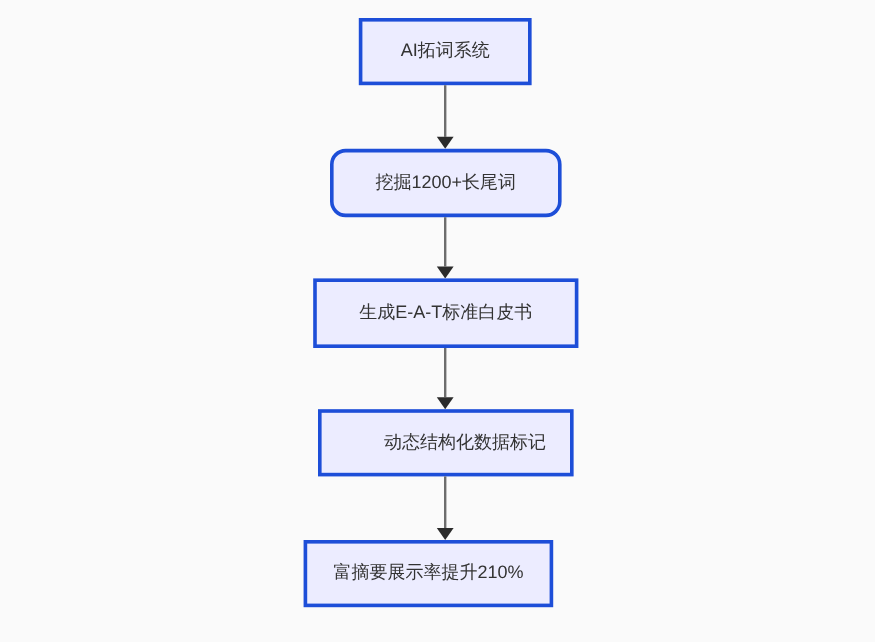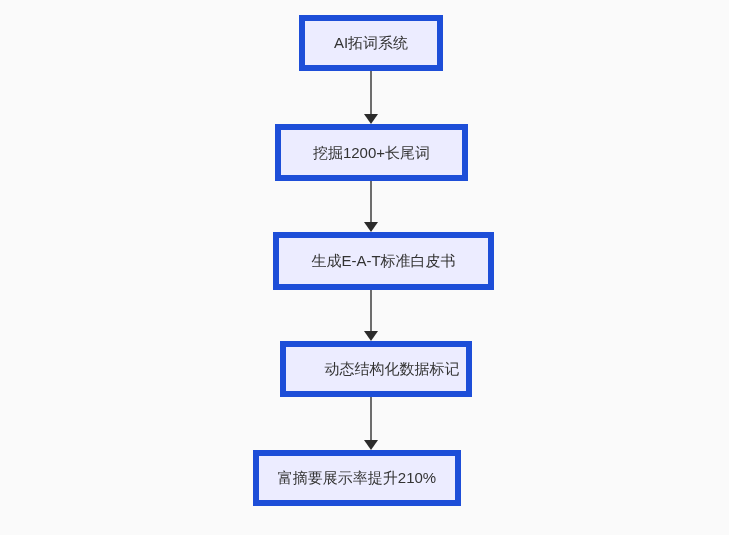--- a/index.html
+++ b/index.html
@@ -16,21 +16,21 @@
   .canvas {
     position: relative;
     width: 729px;
     height: 535px;
     background: #fafafa;
   }
   .node {
     position: absolute;
     box-sizing: border-box;
     background: #ececff;
-    border: 6px solid #1d4ed8;
+    border: 3px solid #1d4ed8;
     display: flex;
     align-items: center;
     justify-content: center;
     text-align: right;
   }
   .node span {
     font-size: 15px;
     color: #333333;
     line-height: 1.3;
     white-space: nowrap;
@@ -61,39 +61,39 @@
 
   <div class="node" style="left:299px; top:15px; width:144px; height:56px;">
     <span>AI拓词系统</span>
   </div>
 
   <div class="edge" style="left:364px; top:71px;">
     <div class="edge-line" style="height:43px;"></div>
     <div class="edge-head"></div>
   </div>
 
-  <div class="node" style="left:275px; top:124px; width:193px; height:57px;">
+  <div class="node" style="left:275px; top:124px; width:193px; height:57px;border-radius:13px;">
     <span>挖掘1200+长尾词</span>
   </div>
 
   <div class="edge" style="left:364px; top:181px;">
     <div class="edge-line" style="height:41px;"></div>
     <div class="edge-head"></div>
   </div>
 
-  <div class="node" style="left:261px; top:232px; width:221px; height:58px;margin-left:12px;">
+  <div class="node" style="left:261px; top:232px; width:221px; height:58px;">
     <span>生成E-A-T标准白皮书</span>
   </div>
 
   <div class="edge" style="left:364px; top:290px;">
     <div class="edge-line" style="height:41px;"></div>
     <div class="edge-head"></div>
   </div>
 
-  <div class="node" style="left:280px; top:341px; width:192px; height:56px;padding-left:32px;">
+  <div class="node" style="left:265px; top:341px; width:213px; height:56px;padding-left:32px;">
     <span>动态结构化数据标记</span>
   </div>
 
   <div class="edge" style="left:364px; top:397px;">
     <div class="edge-line" style="height:43px;"></div>
     <div class="edge-head"></div>
   </div>
 
   <div class="node" style="left:253px; top:450px; width:208px; height:56px;">
     <span>富摘要展示率提升210%</span>

